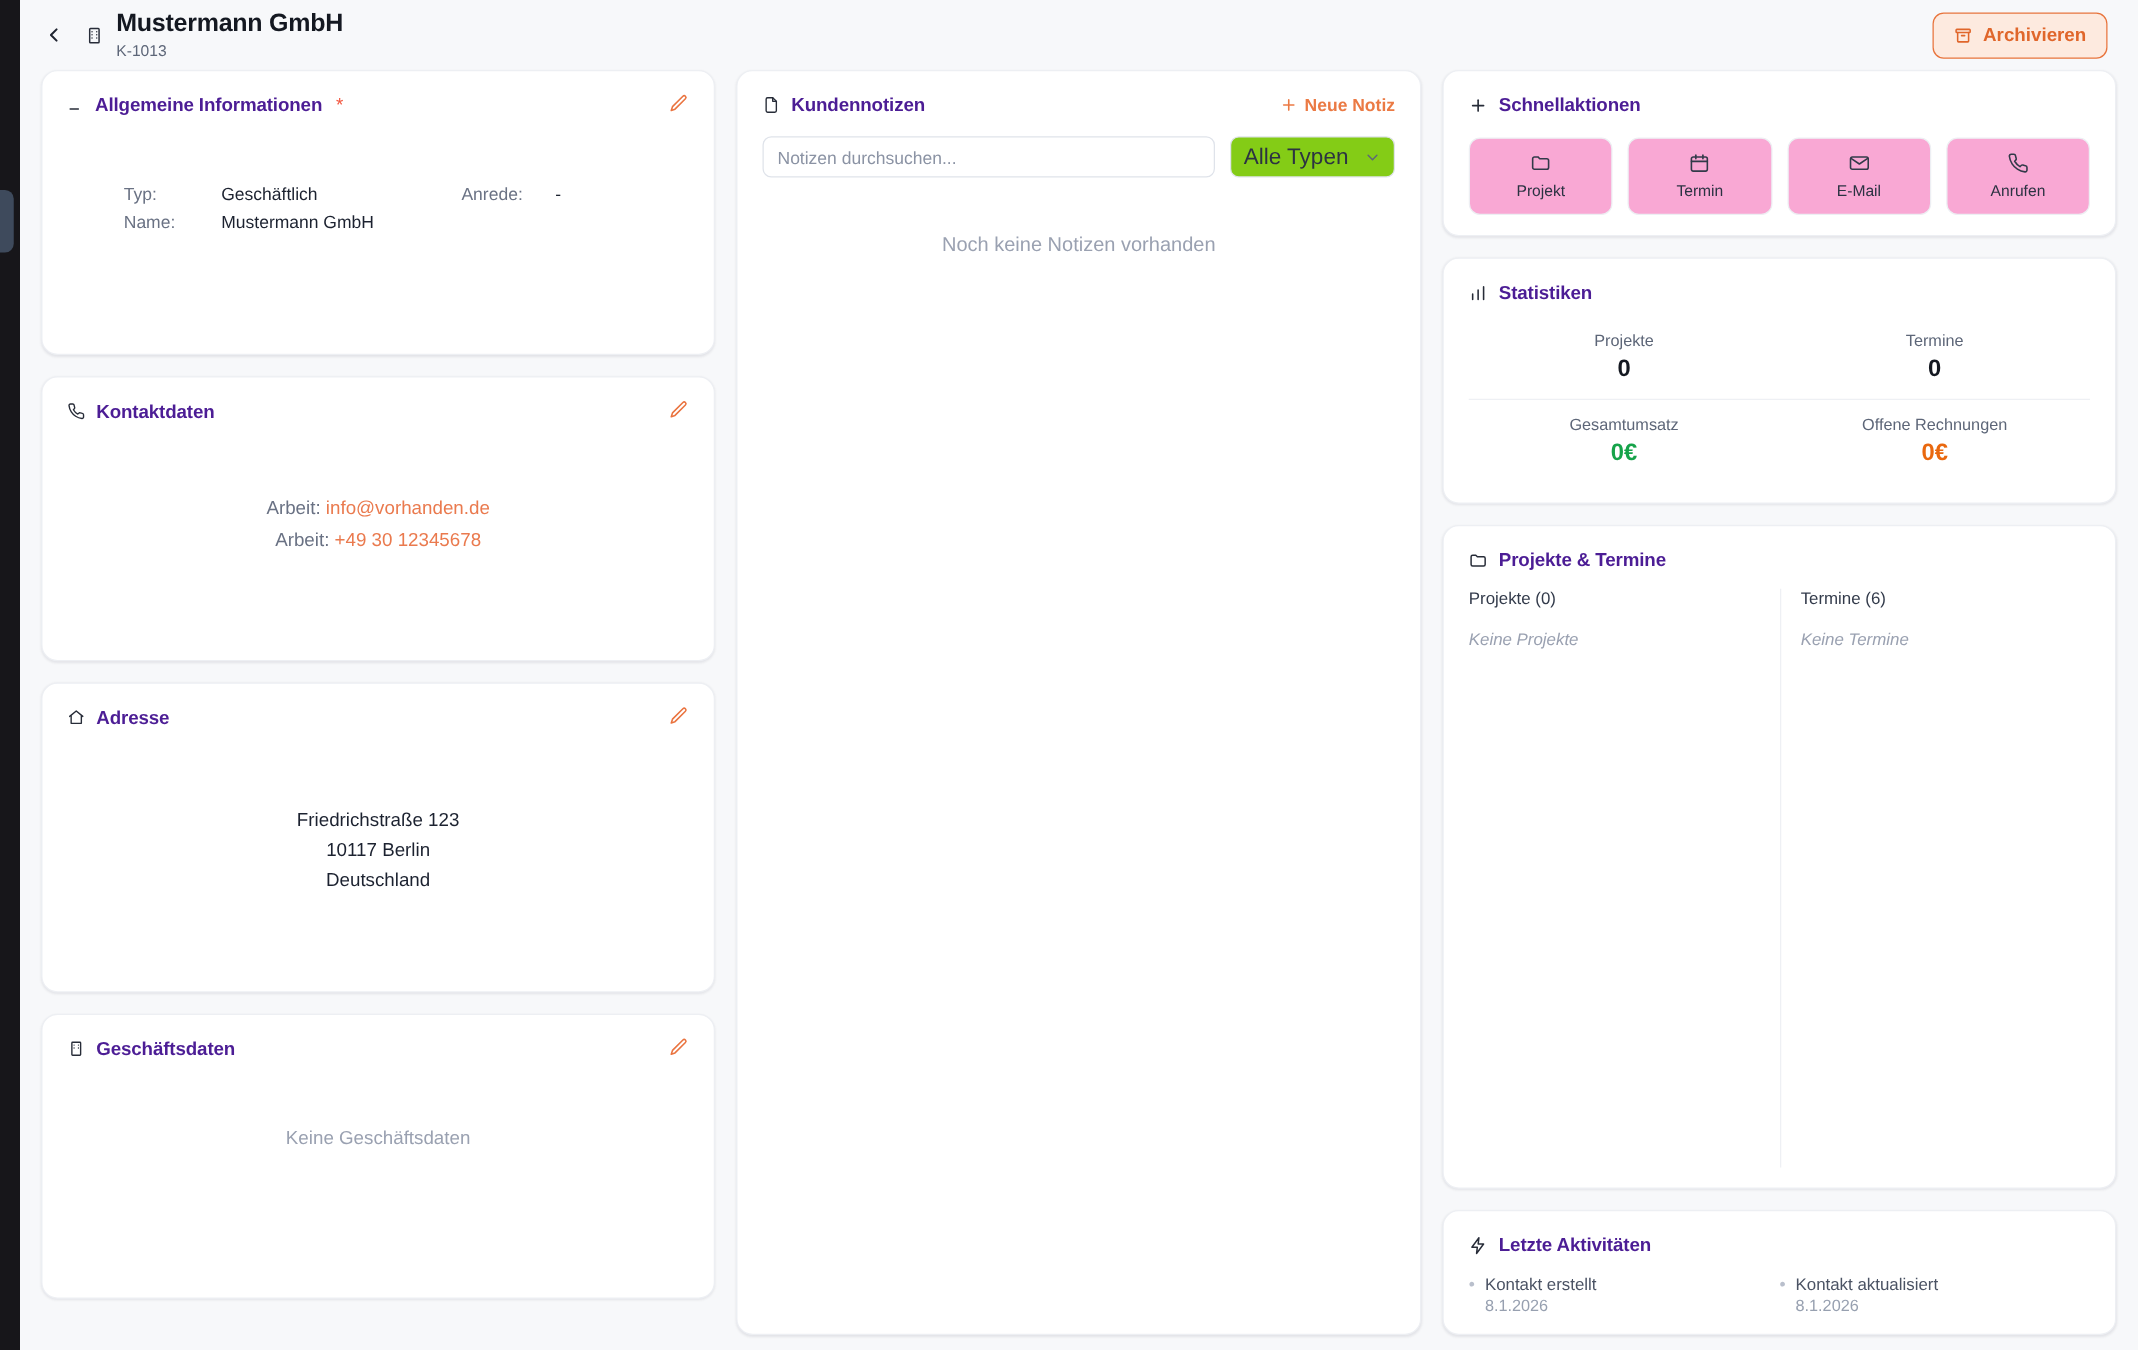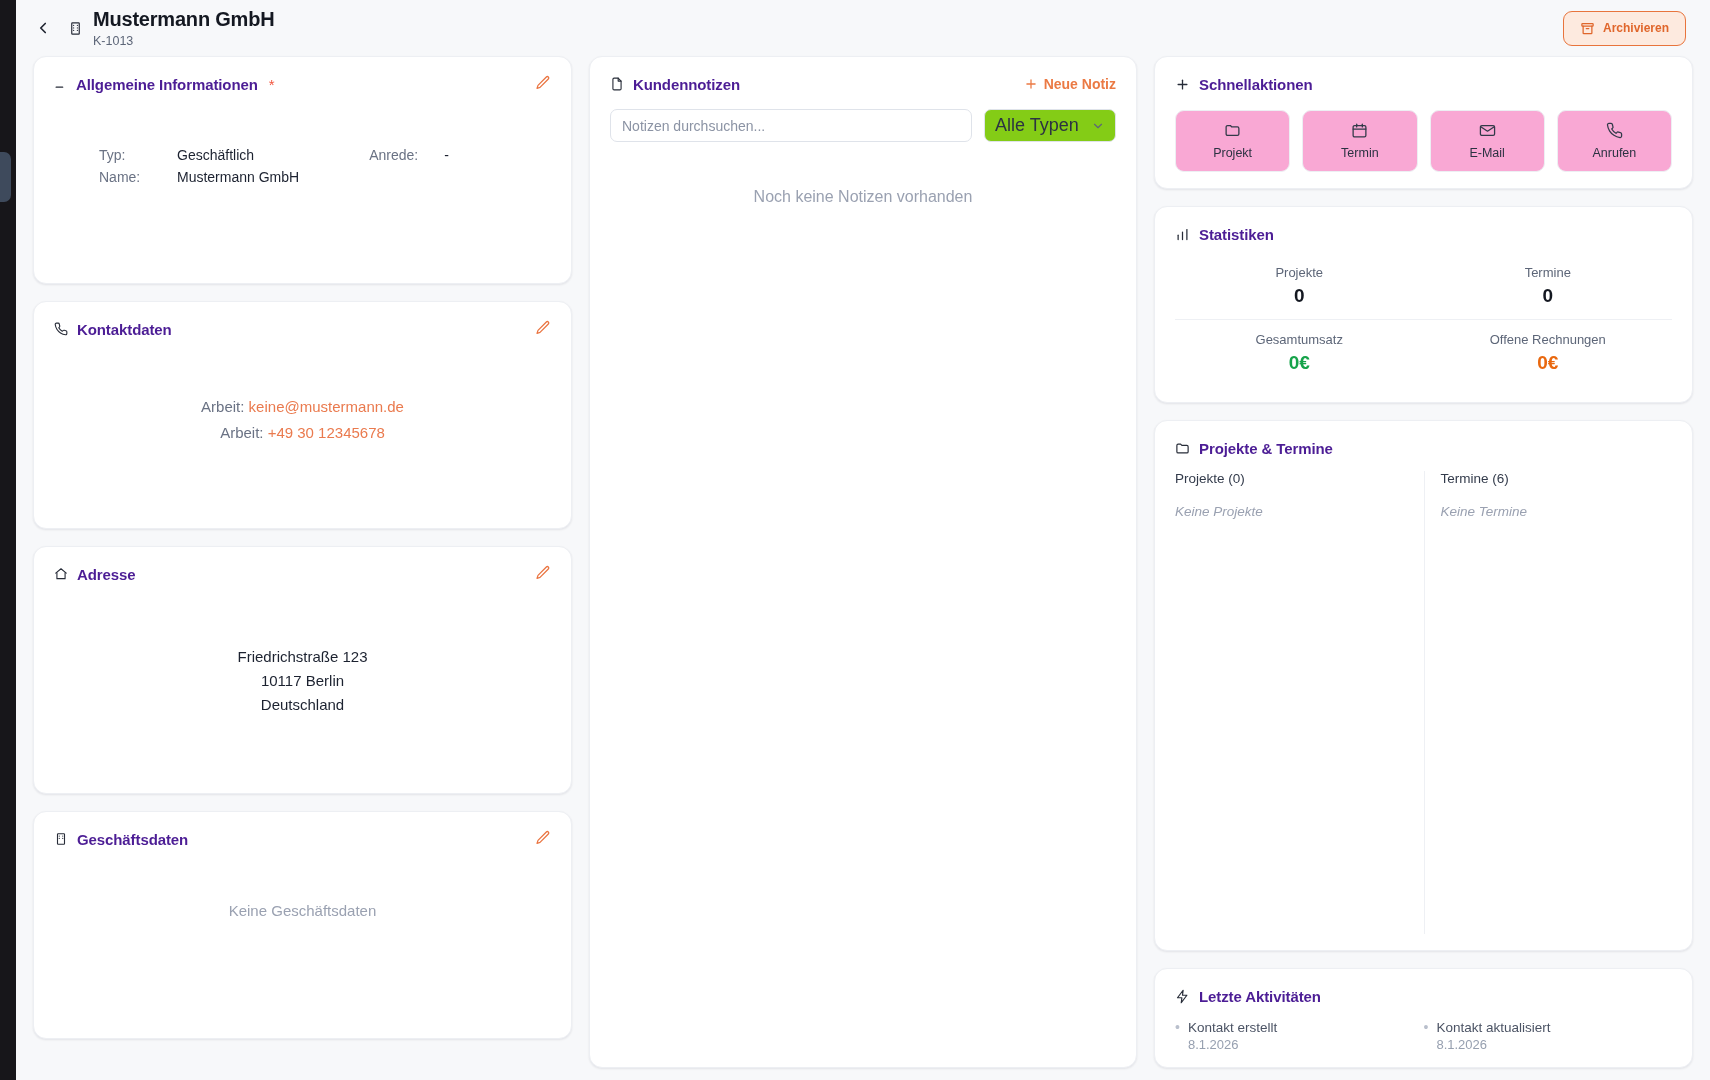--- a/index.html
+++ b/index.html
@@ -58,21 +58,21 @@
   .hdr-sub {
     font-size: 12.5px; color: #5d6678; line-height: 16px;
     margin-top: 2px;
   }
   .hdr-spacer { flex: 1 1 auto; }
   .archive-btn {
     display: flex; align-items: center; gap: 8px;
     background: #fdeadf;
     border: 1.5px solid #e8743c;
     color: #e0662b;
-    font-size: 12px; font-weight: bold;
+    font-size: 15px; font-weight: bold;
     border-radius: 9px;
     padding: 9px 16px;
     cursor: pointer;
   }
 
   
   .cols {
     flex: 1 1 auto;
     display: flex; gap: 17px;
     padding: 0 17px 12px 17px;
@@ -315,21 +315,21 @@
             <span class="card-title">Kontaktdaten</span>
           </div>
           <div class="edit-pen">
             <svg width="16" height="16" viewBox="0 0 24 24" fill="none" stroke="currentColor" stroke-width="1.9" stroke-linecap="round" stroke-linejoin="round">
                 <path d="M17 3a2.1 2.1 0 0 1 3 3L7.5 18.5 3 20l1.5-4.5z"></path>
               </svg>
           </div>
           <div class="contact-body">
             <div class="contact-line">
               <span class="lbl">Arbeit:</span>
-              <span class="val">keine@mustermann.de</span>
+              <span class="val">info@vorhanden.de</span>
             </div>
             <div class="contact-line">
               <span class="lbl">Arbeit:</span>
               <span class="val">+49 30 12345678</span>
             </div>
           </div>
         </div>
 
         <div class="card" style="min-height:228px">
           <div class="card-head">

